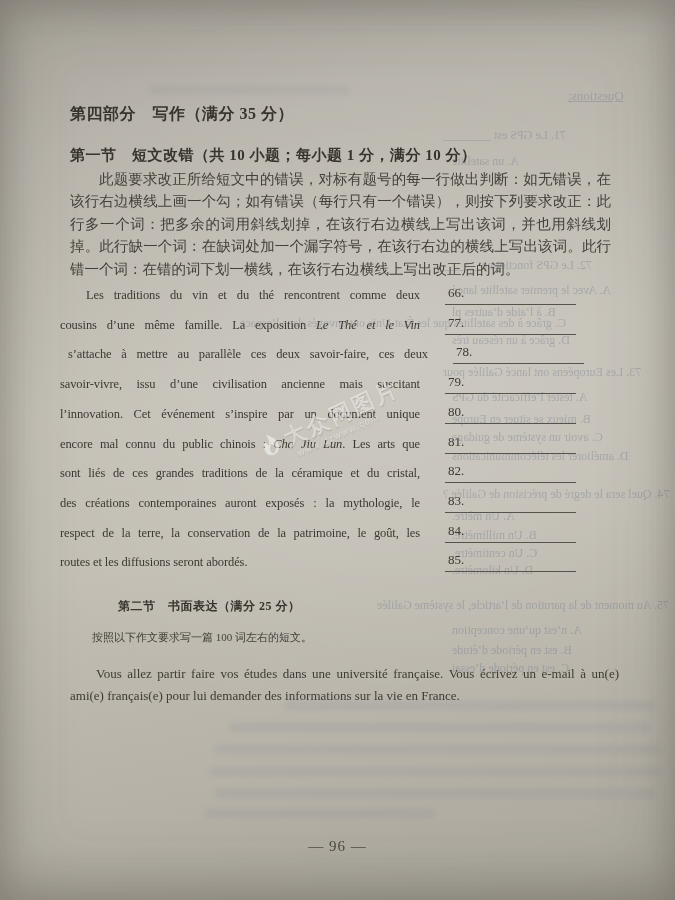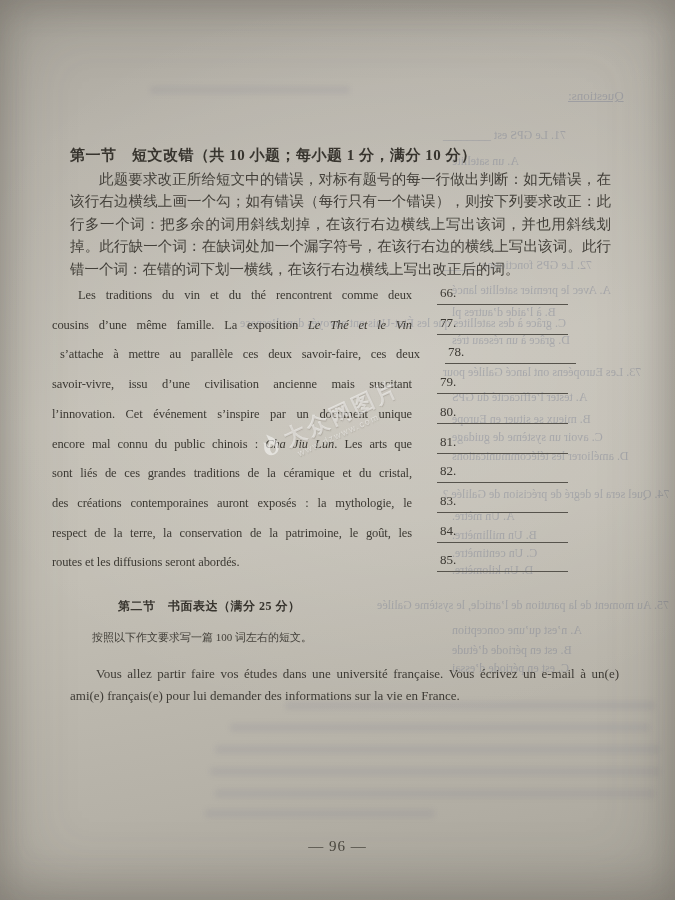--- a/index.html
+++ b/index.html
@@ -17,21 +17,21 @@
   .heading{position:absolute;font-weight:700;color:#37342e;letter-spacing:0.5px;white-space:nowrap;}
   .part-heading{left:70px;top:104px;font-size:16px;}
   .sec1-heading{left:70px;top:146px;font-size:15px;}
   .sec2-heading{left:70px;top:598px;font-size:12px;margin-left:48px;}
   .instructions{position:absolute;left:70px;top:168px;width:541px;font-size:14.5px;
     line-height:22.4px;text-align:justify;text-indent:2em;color:#43403a;}
   .requirement{position:absolute;left:70px;top:630px;font-size:11px;text-indent:2em;color:#43403a;white-space:nowrap;}
   .prompt{position:absolute;left:70px;top:663px;width:549px;font-size:13px;line-height:21.5px;
     text-align:justify;text-indent:2em;color:#3e3b35;}
   .passage{position:absolute;left:0;top:0;width:675px;height:0;}
-  .prow{position:absolute;left:52px;width:580px;height:22px;font-family:Liberation Serif, serif;}
+  .prow{position:absolute;left:60px;width:580px;height:22px;font-family:Liberation Serif, serif;}
   .ptext{position:absolute;left:0;top:0;width:360px;font-size:12.5px;color:#3c3933;
     text-align:justify;text-align-last:justify;letter-spacing:-0.1px;white-space:nowrap;}
   .ptext.first{text-indent:26px;}
   .ptext.lastline{text-align-last:left;}
   .pblank{position:absolute;left:385px;top:-3px;width:128px;height:19px;
     border-bottom:1.3px solid #56534c;font-size:13px;color:#3c3933;padding-left:3px;}
   .pagenum{position:absolute;left:0;top:838px;width:675px;text-align:center;
     font-size:15px;color:#4a473f;letter-spacing:1px;}
   .watermark{position:absolute;left:276px;top:420px;width:190px;height:80px;z-index:4;
     transform:rotate(-25deg);transform-origin:30px 60px;pointer-events:none;}
@@ -79,20 +79,21 @@
       <div class="stripe" style="left: 285px; top: 701px; width: 370px; height: 9px;"></div>
       <div class="stripe" style="left: 230px; top: 723px; width: 420px; height: 9px;"></div>
       <div class="stripe" style="left: 215px; top: 745px; width: 445px; height: 9px;"></div>
       <div class="stripe" style="left: 210px; top: 767px; width: 450px; height: 9px;"></div>
       <div class="stripe" style="left: 215px; top: 789px; width: 440px; height: 9px;"></div>
       <div class="stripe" style="left: 205px; top: 809px; width: 230px; height: 9px;"></div>
     </div>
 
   <div class="content">
 
+    <div class="heading part-heading cn">第四部分　写作（满分 35 分）</div>
 
     <div class="heading sec1-heading cn">第一节　短文改错（共 10 小题；每小题 1 分，满分 10 分）</div>
 
     <div class="instructions cn">此题要求改正所给短文中的错误，对标有题号的每一行做出判断：如无错误，在该行右边横线上画一个勾；如有错误（每行只有一个错误），则按下列要求改正：此行多一个词：把多余的词用斜线划掉，在该行右边横线上写出该词，并也用斜线划掉。此行缺一个词：在缺词处加一个漏字符号，在该行右边的横线上写出该词。此行错一个词：在错的词下划一横线，在该行右边横线上写出改正后的词。</div>
 
     <div class="passage">
         <div class="prow" style="top: 288px;">
           <div class="ptext first"><span>Les traditions du vin et du thé rencontrent comme deux</span></div>
           <div class="pblank">66.</div>
         </div>

